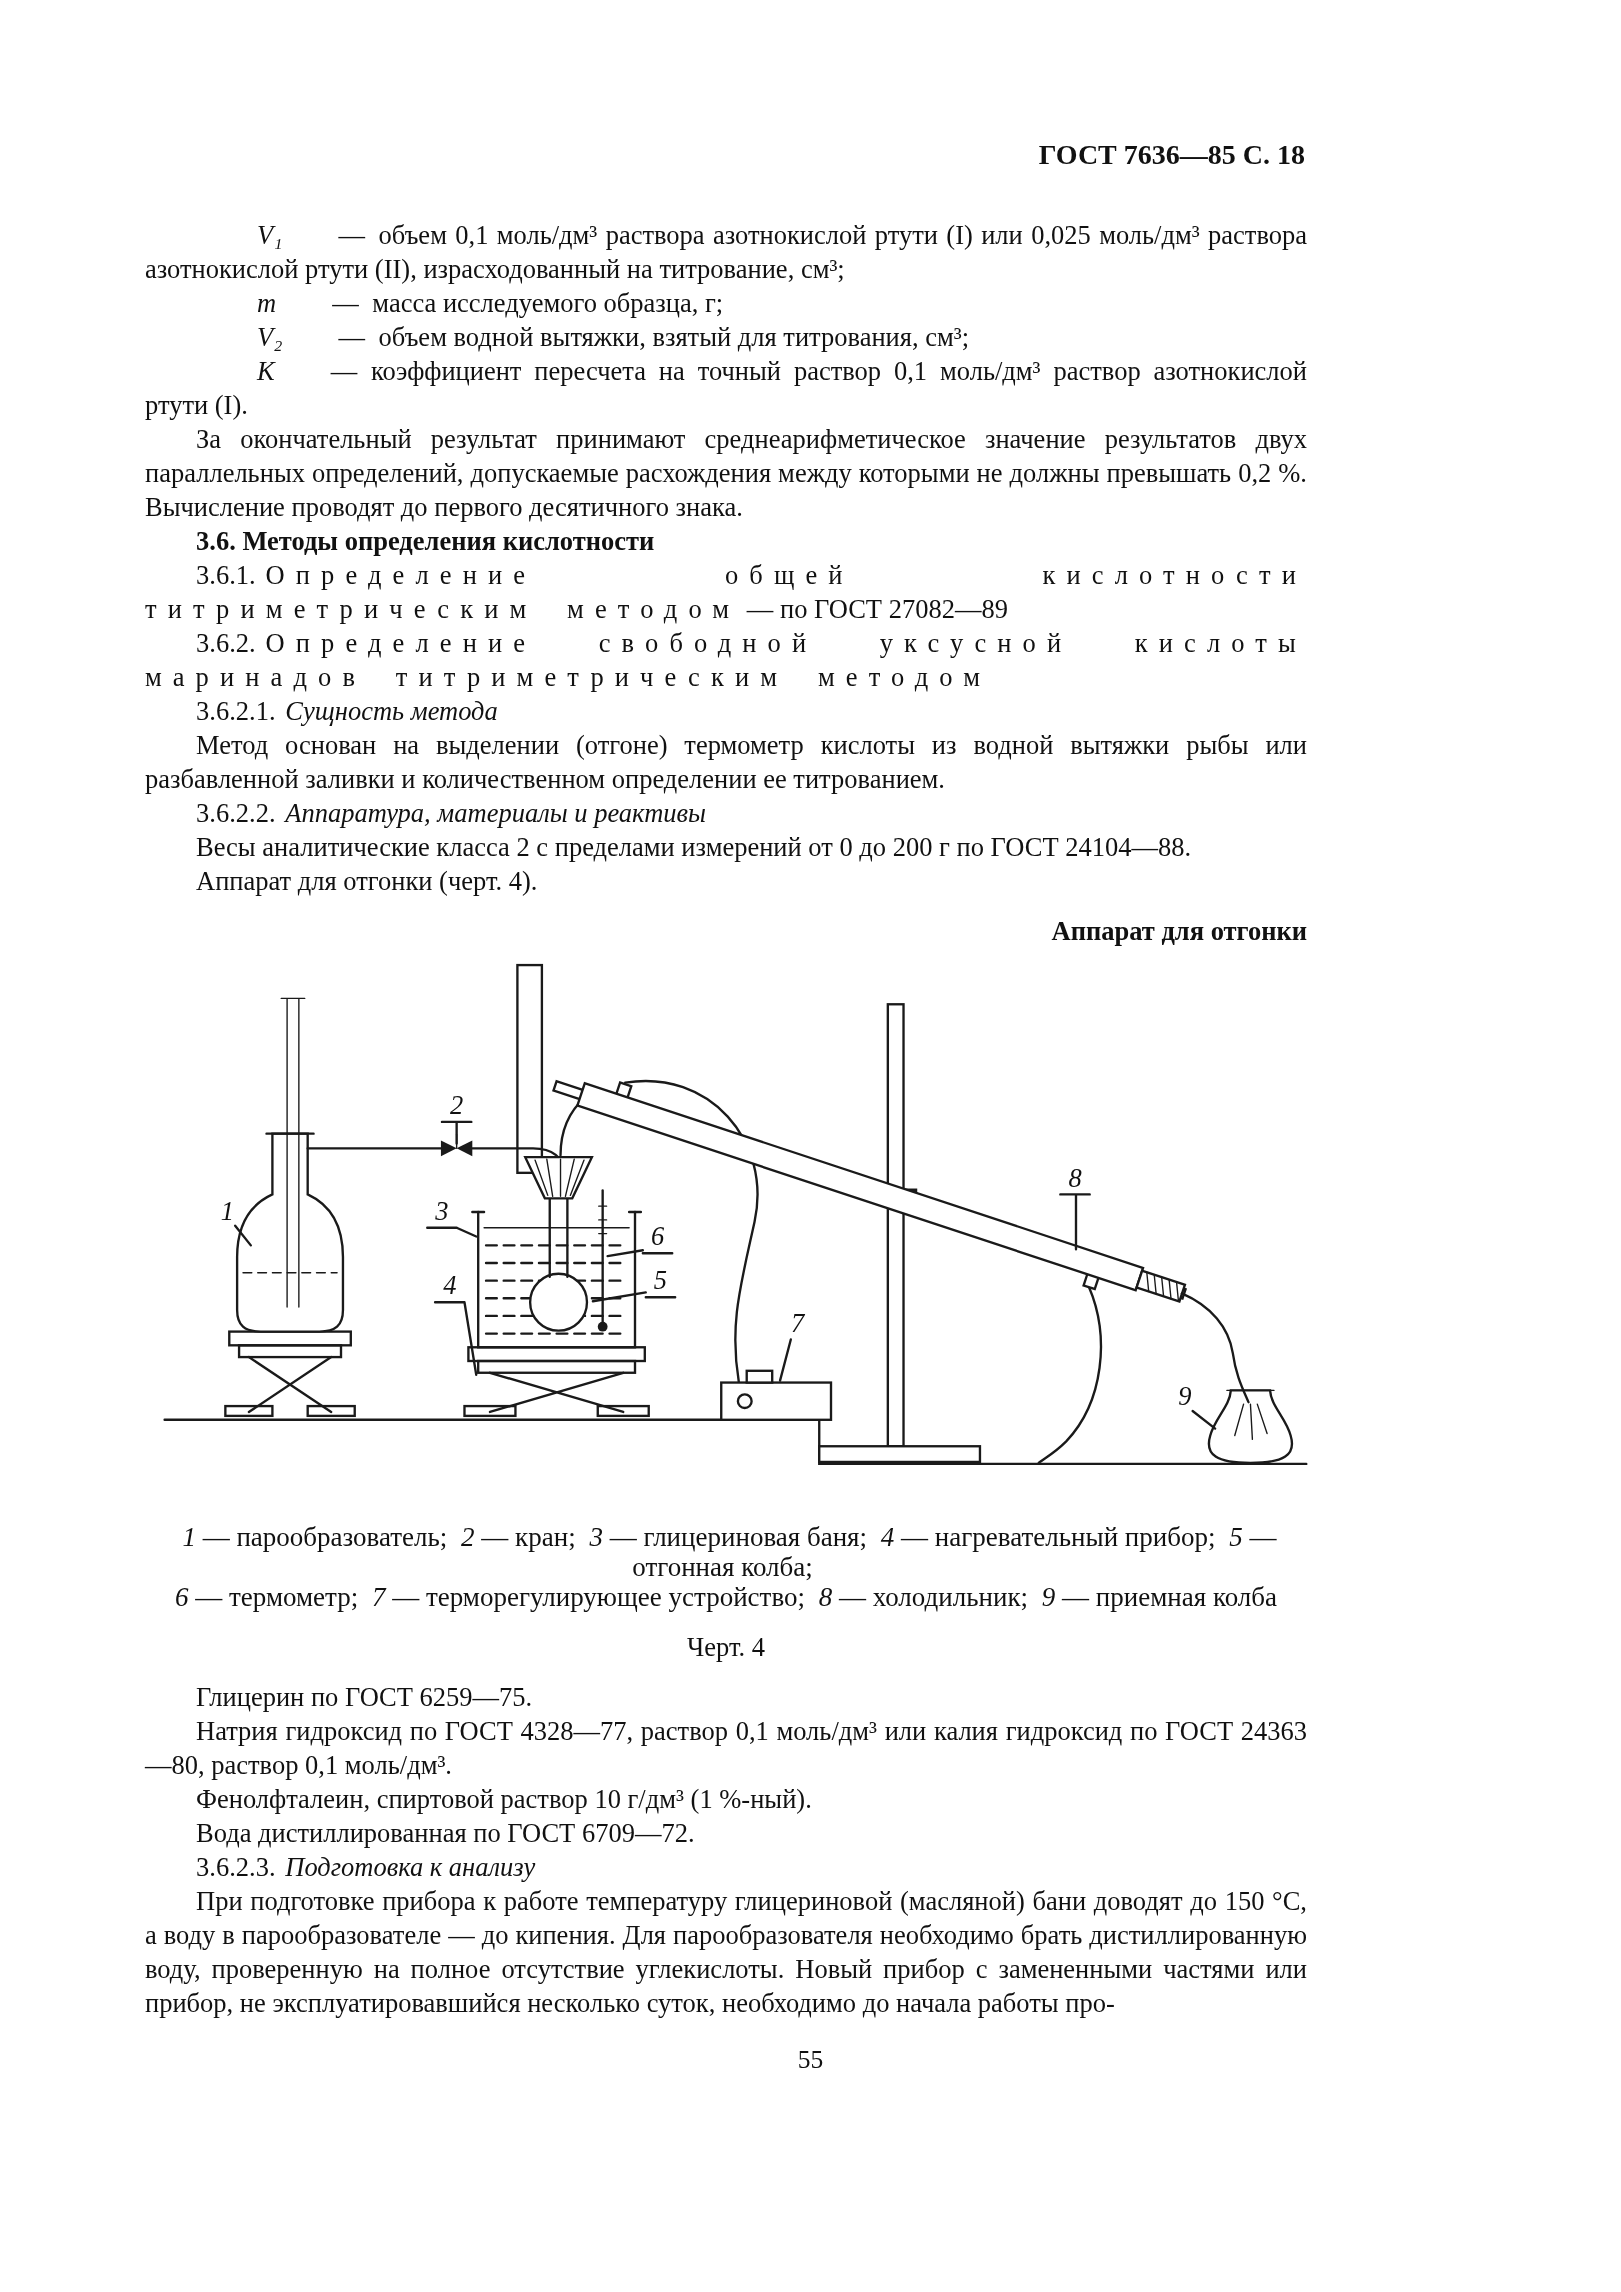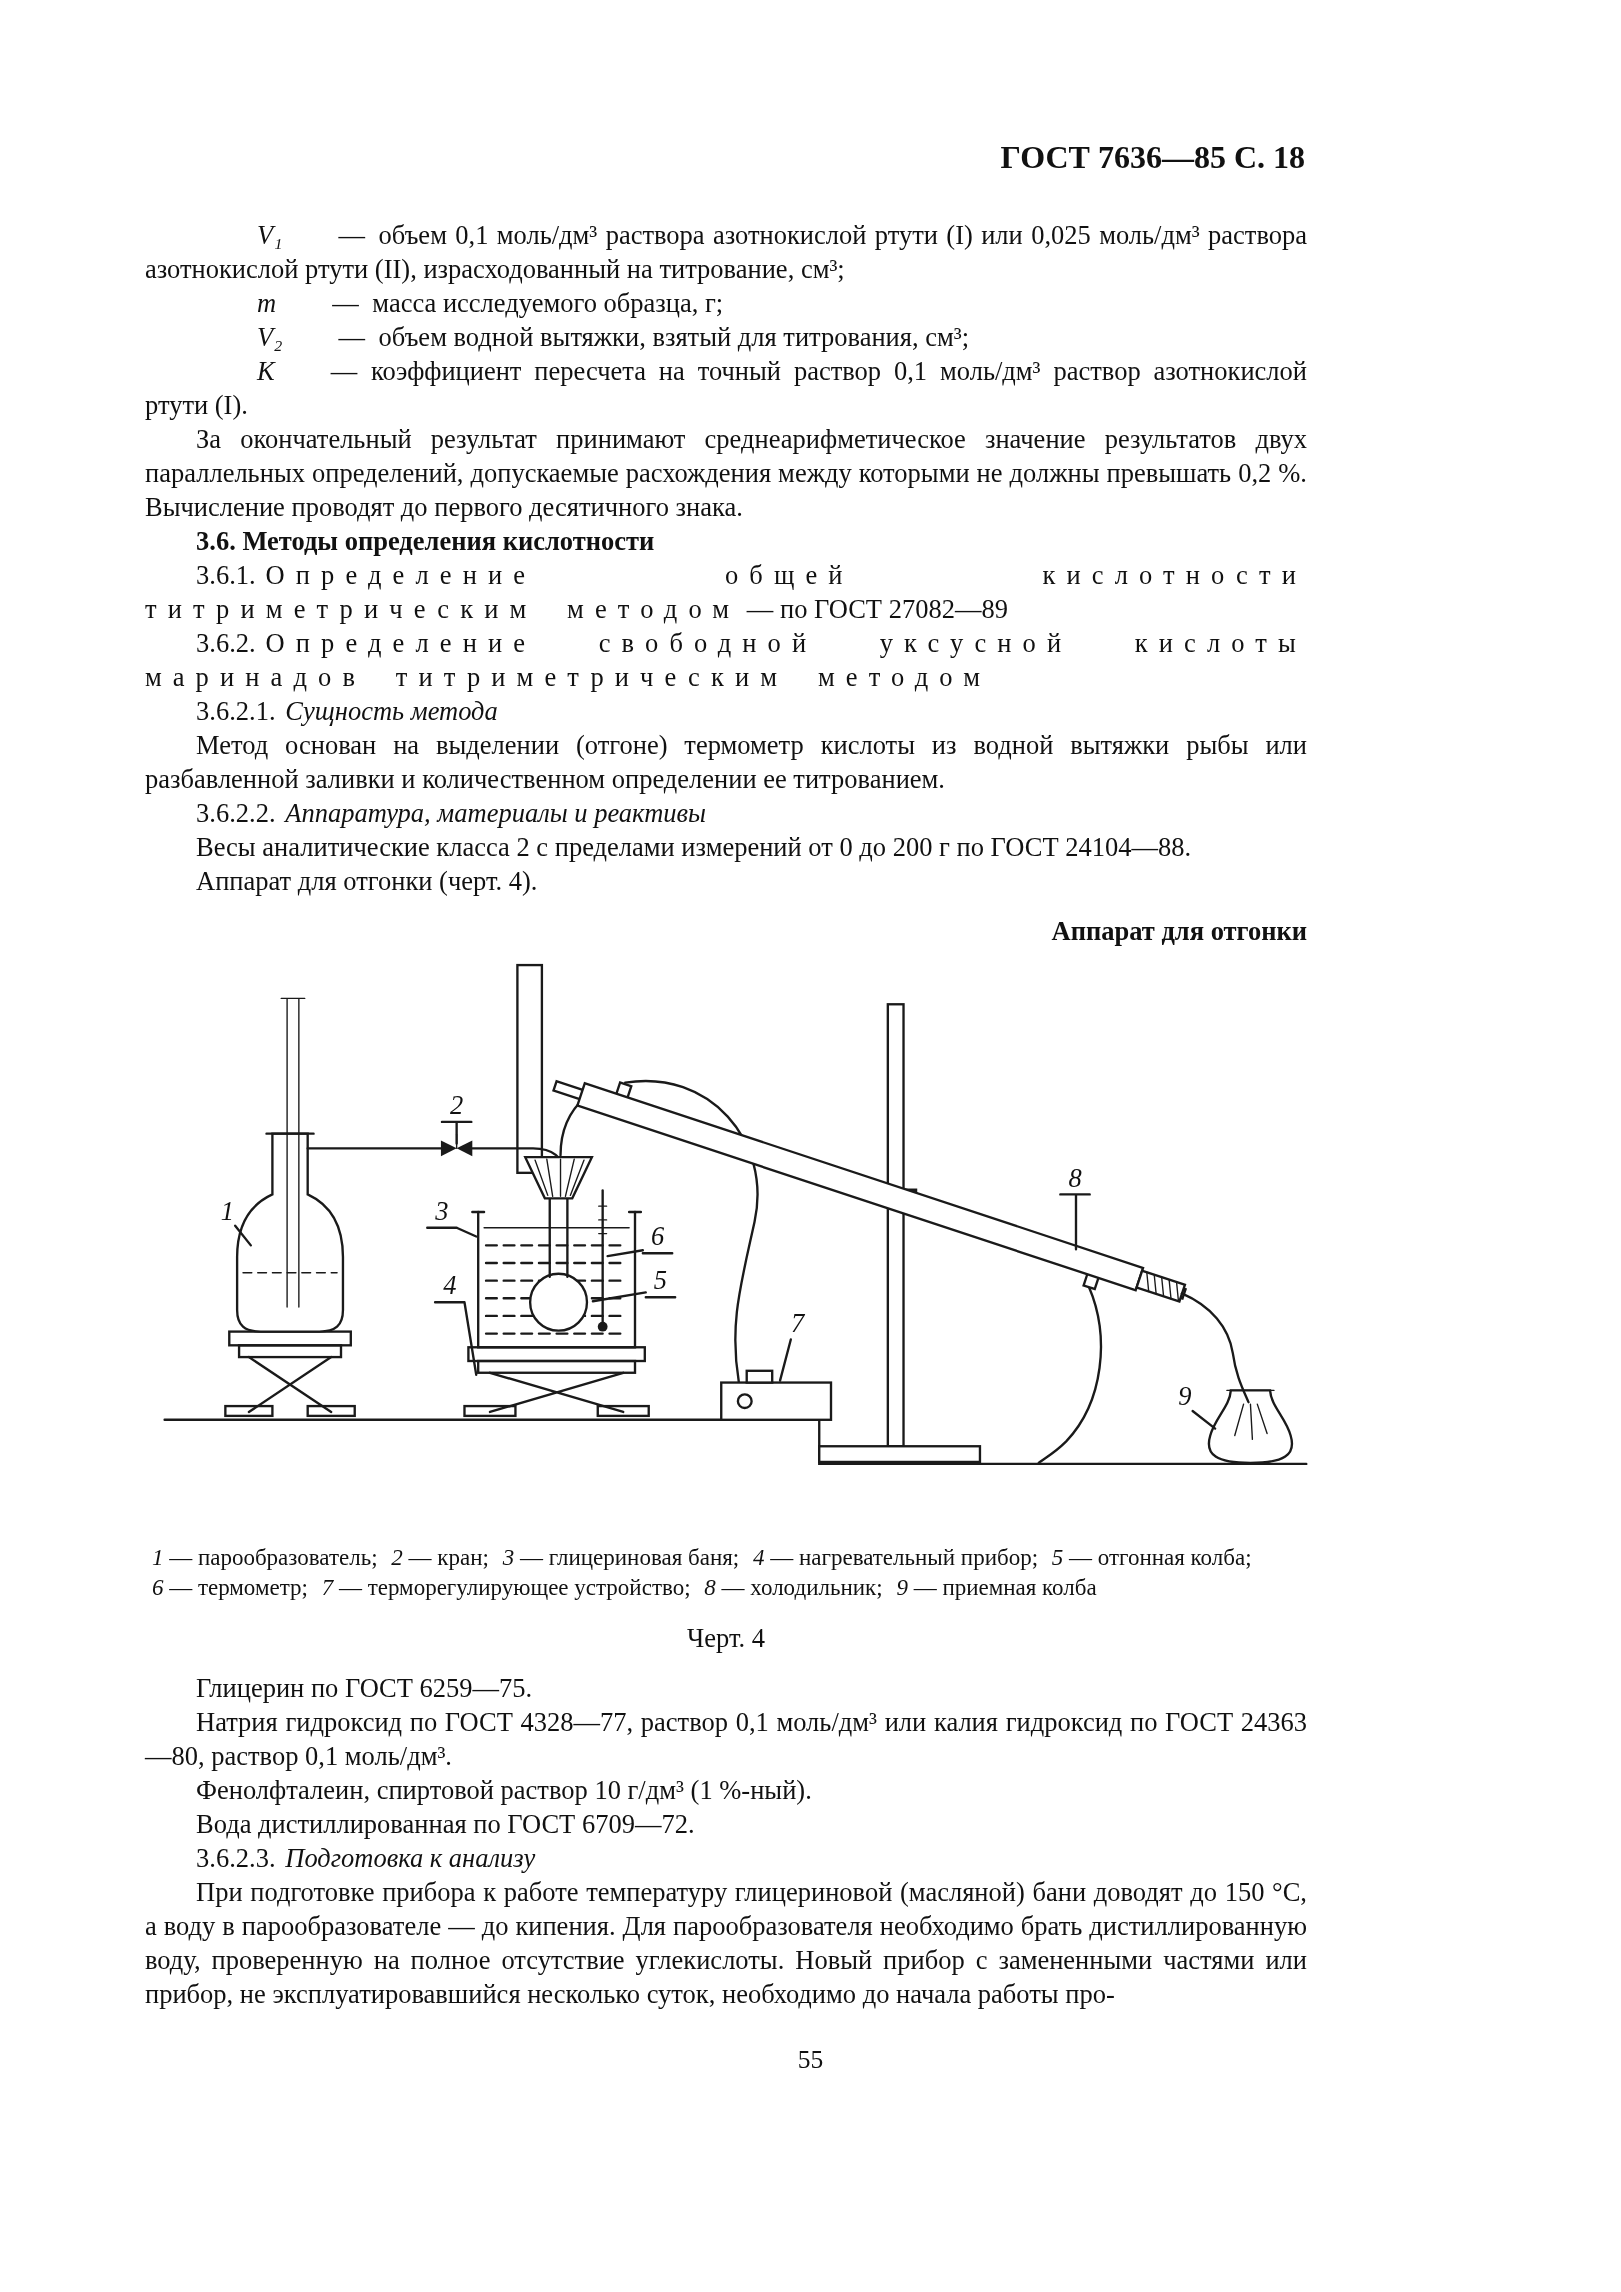--- a/index.html
+++ b/index.html
@@ -1,30 +1,30 @@
 <!DOCTYPE html>
 <html><head>
 <meta charset="utf-8">
 <style>
   * { margin:0; padding:0; box-sizing:border-box; }
   body { background:#cfcfcf; font-family:"Liberation Serif","DejaVu Serif",serif; color:#111; }
   .page { position:relative; width:1621px; height:2293px; background:#ffffff; margin:0 auto; overflow:hidden; }
-  .gost-header { position:absolute; top:139px; right:316px; font-size:32px; font-weight:bold; }
+  .gost-header { position:absolute; top:139px; right:316px; font-size:28px; font-weight:bold; }
   .content { position:absolute; left:145px; top:218px; width:1162px; font-size:26.5px; line-height:34px; }
   p { margin:0; text-align:justify; }
   .indent { text-indent:51px; }
   .def { text-indent:56px; }
   .def .sym { display:inline-block; min-width:43px; font-style:italic; }
   .def .dash { display:inline-block; margin-right:13.7px; }
   .bold { font-weight:bold; }
   .num { margin-right:9.8px; }
   .sp { letter-spacing:0.42em; word-spacing:0.45em; }
   .fig-title { text-align:right; font-weight:bold; margin-top:15.7px; text-indent:0; }
   .fig-svg { display:block; margin:11.8px 0 0 0; }
-  .legend { font-size:23px; line-height:30px; text-align:left; margin-top:25px; text-indent:0; }
+  .legend { font-size:27px; line-height:30px; text-align:center; margin-top:4px; text-indent:0; }
   .legend i { font-style:italic; }
   .leg-item { margin:0 6.9px; }
   .fig-num { text-align:center; margin-top:18px; margin-bottom:15.7px; text-indent:0; }
   .page-number { position:absolute; top:2045px; left:0; width:100%; text-align:center; font-size:25.5px; }
   
   svg .s { stroke:#1a1a1a; stroke-width:2.4; fill:none; stroke-linecap:round; }
   svg .thin { stroke-width:1.4; }
   svg .fillw { fill:#ffffff; }
   svg .filld { fill:#1a1a1a; stroke:none; }
   svg text { fill:#111; stroke:none; font-style:italic; font-size:27px;

